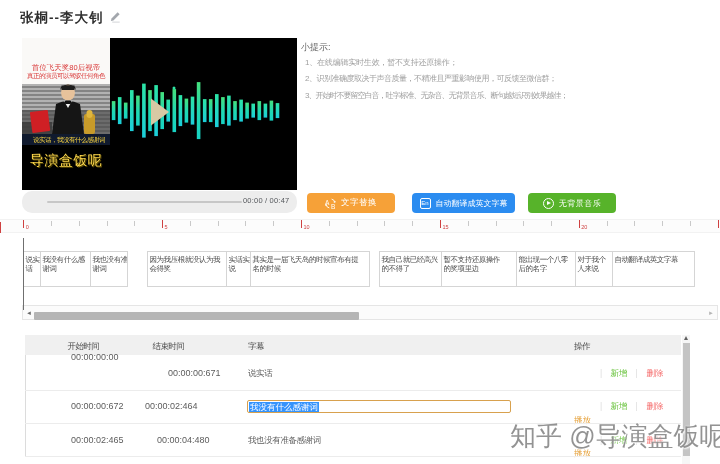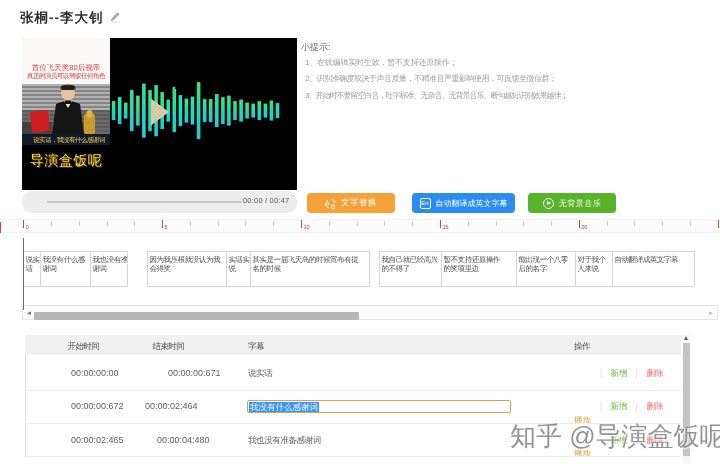--- a/index.html
+++ b/index.html
@@ -261,21 +261,21 @@
     <div class="harr" style="right:3px;color:#b5b5b5;">►</div>
   </div>
 
   <div id="tleftb" class="abs"></div>
   <div id="thead" class="abs"></div>
   <div class="th" style="left:67.5px;">开始时间</div>
   <div class="th" style="left:152.5px;">结束时间</div>
   <div class="th" style="left:248px;">字幕</div>
   <div class="th" style="left:574px;">操作</div>
 
-  <div class="td" style="left:71px;top:368px;">00:00:00:00</div>
+  <div class="td" style="left:71px;top:352px;">00:00:00:00</div>
   <div class="td" style="left:168px;top:368px;">00:00:00:671</div>
   <div class="td tdc" style="left:248px;top:368px;">说实话</div>
   <div class="lk lko" style="left:574px;top:368px;">播放</div>
   <div class="lk lks" style="left:600px;top:368px;">|</div>
   <div class="lk lkg" style="left:610.5px;top:368px;">新增</div>
   <div class="lk lks" style="left:635.5px;top:368px;">|</div>
   <div class="lk lkr" style="left:646.5px;top:368px;">删除</div>
   <div class="rowb" style="top:389.5px;"></div>
 
   <div class="td" style="left:71px;top:401px;">00:00:00:672</div>

